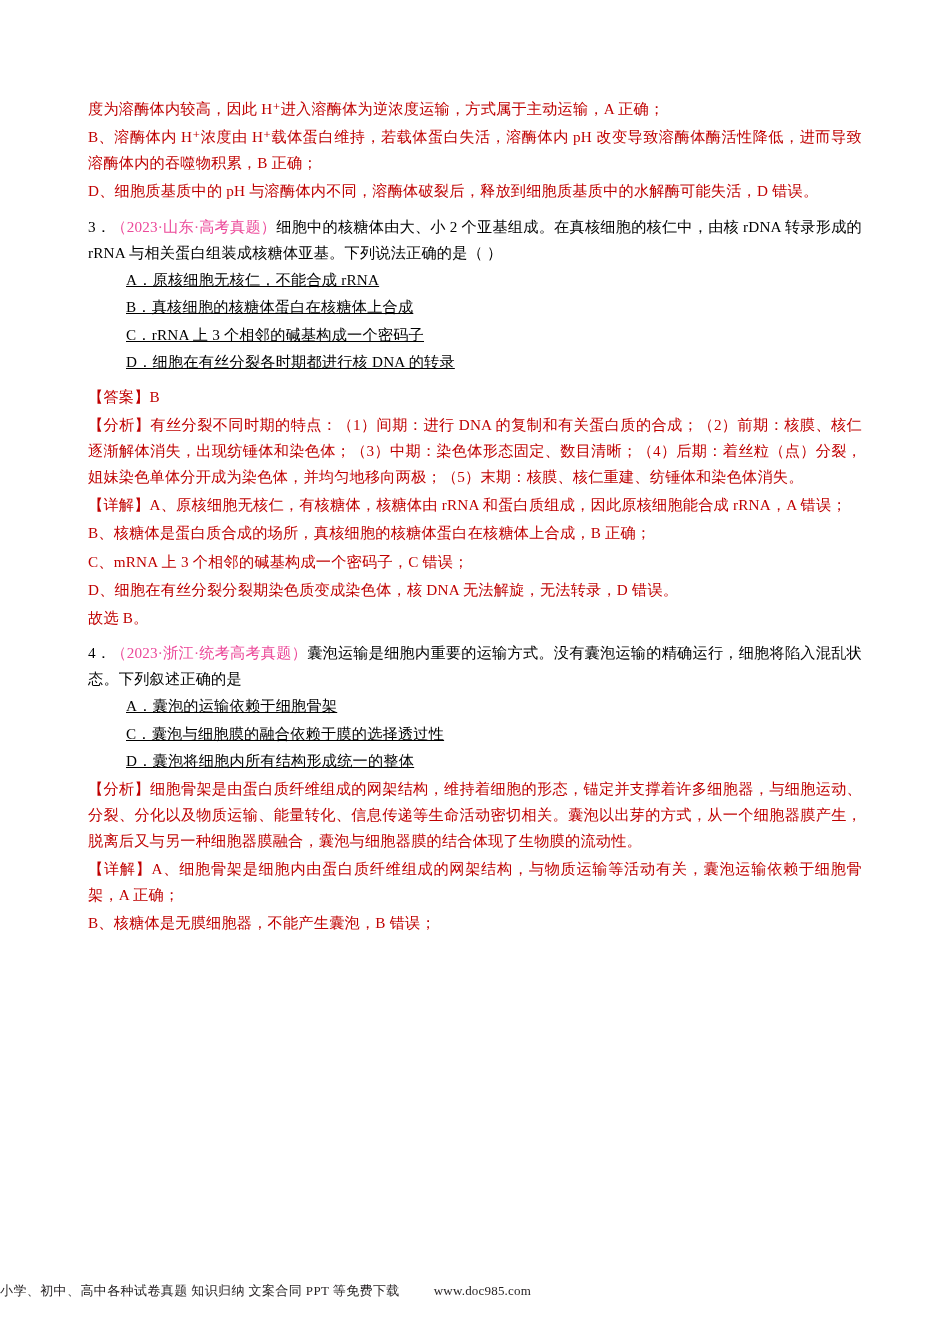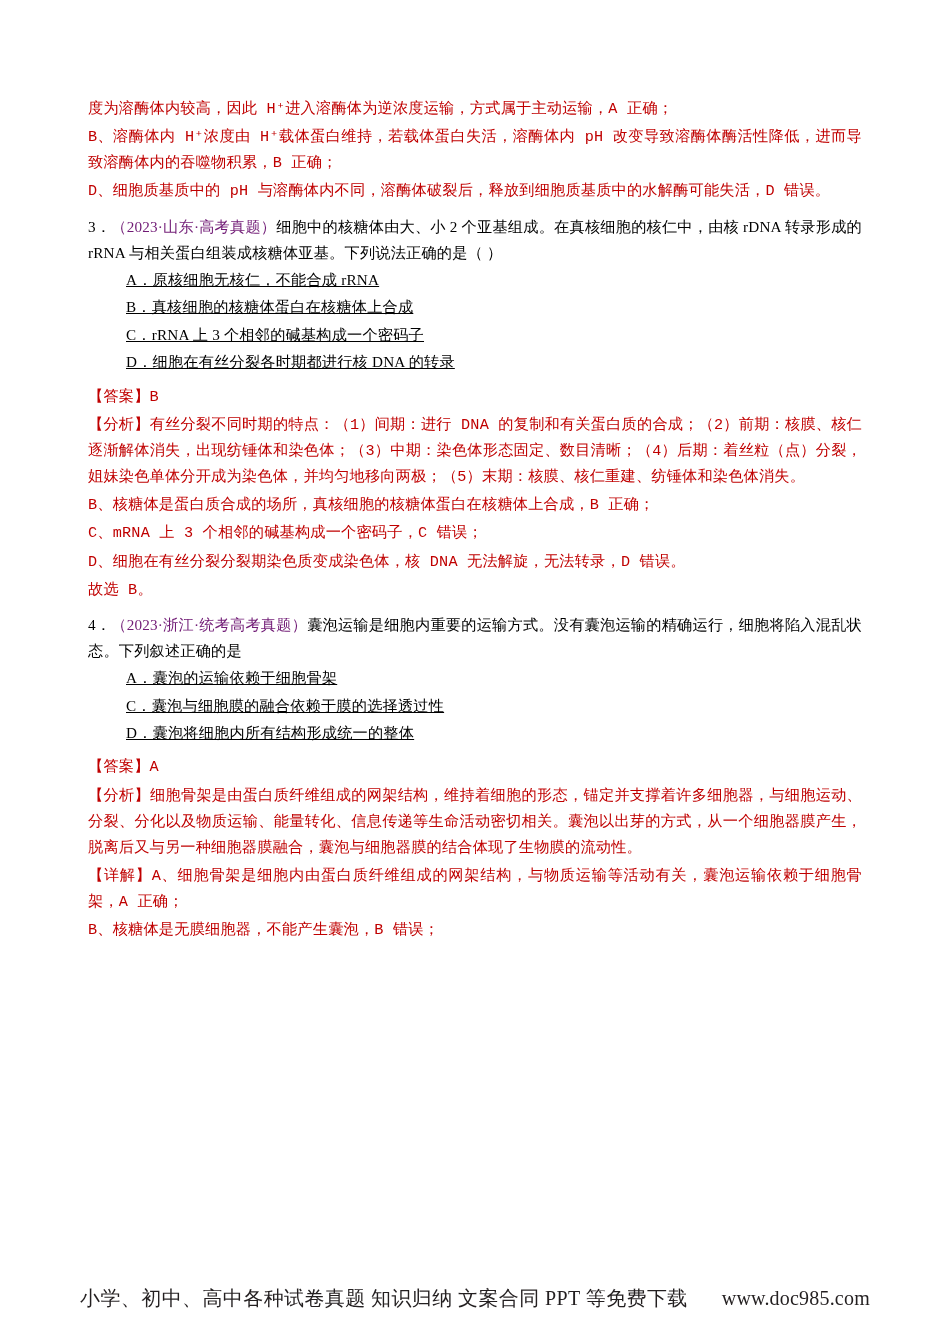--- a/index.html
+++ b/index.html
@@ -26,21 +26,20 @@
   }
   p {
     margin: 0 0 2px 0;
     font-size: 15.2px;
     line-height: 1.72;
     text-align: justify;
     letter-spacing: 0.2px;
   }
   .para-red {
     color: #c00000;
-    font-family: Liberation Mono, monospace;
   }
   .opt {
     margin: 0 0 1px 0;
     padding-left: 38px;
     font-size: 15.2px;
     line-height: 1.74;
     color: #000000;
     text-decoration: underline;
   }
   .qhead {
@@ -48,36 +47,35 @@
     margin-bottom: 1px;
     font-size: 15.2px;
     line-height: 1.72;
     color: #000000;
     text-align: justify;
   }
   .qnum {
     color: #000000;
   }
   .src {
-    color: #701a75;
+    color: #ec4899;
   }
   .tag {
     color: #c00000;
   }
   .ans-line {
     margin-top: 8px;
     color: #c00000;
   }
   .footer {
     position: absolute;
     left: 0;
     right: 0;
-    bottom: 32px;
-    text-align: center;
-    font-size: 20px;
+    bottom: 44px;
+    font-size: 13px;
     color: #231f20;
     letter-spacing: 0.4px;
   }
   .footer .site {
     letter-spacing: 0.2px;
   }
   .footer-sep { display: inline-block; width: 34px; }
 </style>
 </head>
 <body>
@@ -91,32 +89,32 @@
   </div>
 
   <div>
     <p class="qhead"><span class="qnum">3．</span><span class="src">（2023·山东·高考真题）</span><span class="black">细胞中的核糖体由大、小 2 个亚基组成。在真核细胞的核仁中，由核 rDNA 转录形成的 rRNA 与相关蛋白组装成核糖体亚基。下列说法正确的是（    ）</span></p>
     <p class="opt">A．原核细胞无核仁，不能合成 rRNA</p>
     <p class="opt">B．真核细胞的核糖体蛋白在核糖体上合成</p>
     <p class="opt">C．rRNA 上 3 个相邻的碱基构成一个密码子</p>
     <p class="opt">D．细胞在有丝分裂各时期都进行核 DNA 的转录</p>
     <p class="para-red ans-line"><span class="tag">【答案】</span><span>B</span></p>
     <p class="para-red"><span class="tag">【分析】</span><span>有丝分裂不同时期的特点：（1）间期：进行 DNA 的复制和有关蛋白质的合成；（2）前期：核膜、核仁逐渐解体消失，出现纺锤体和染色体；（3）中期：染色体形态固定、数目清晰；（4）后期：着丝粒（点）分裂，姐妹染色单体分开成为染色体，并均匀地移向两极；（5）末期：核膜、核仁重建、纺锤体和染色体消失。</span></p>
+    <p class="para-red"><span class="tag">【详解】</span><span>A、原核细胞无核仁，有核糖体，核糖体由 rRNA 和蛋白质组成，因此原核细胞能合成 rRNA，A 错误；</span></p>
     <p class="para-red">B、核糖体是蛋白质合成的场所，真核细胞的核糖体蛋白在核糖体上合成，B 正确；</p>
     <p class="para-red">C、mRNA 上 3 个相邻的碱基构成一个密码子，C 错误；</p>
     <p class="para-red">D、细胞在有丝分裂分裂期染色质变成染色体，核 DNA 无法解旋，无法转录，D 错误。</p>
     <p class="para-red">故选 B。</p>
   </div>
 
   <div>
     <p class="qhead"><span class="qnum">4．</span><span class="src">（2023·浙江·统考高考真题）</span><span class="black">囊泡运输是细胞内重要的运输方式。没有囊泡运输的精确运行，细胞将陷入混乱状态。下列叙述正确的是</span></p>
     <p class="opt">A．囊泡的运输依赖于细胞骨架</p>
     <p class="opt">C．囊泡与细胞膜的融合依赖于膜的选择透过性</p>
     <p class="opt">D．囊泡将细胞内所有结构形成统一的整体</p>
-    <p class="para-red ans-line"><span class="tag">【答案】</span><span>A</span></p>
     <p class="para-red"><span class="tag">【分析】</span><span>细胞骨架是由蛋白质纤维组成的网架结构，维持着细胞的形态，锚定并支撑着许多细胞器，与细胞运动、分裂、分化以及物质运输、能量转化、信息传递等生命活动密切相关。囊泡以出芽的方式，从一个细胞器膜产生，脱离后又与另一种细胞器膜融合，囊泡与细胞器膜的结合体现了生物膜的流动性。</span></p>
     <p class="para-red"><span class="tag">【详解】</span><span>A、细胞骨架是细胞内由蛋白质纤维组成的网架结构，与物质运输等活动有关，囊泡运输依赖于细胞骨架，A 正确；</span></p>
     <p class="para-red">B、核糖体是无膜细胞器，不能产生囊泡，B 错误；</p>
   </div>
 
   <div class="footer">
     <span>小学、初中、高中各种试卷真题  知识归纳  文案合同  PPT 等免费下载</span><span class="footer-sep"></span><span class="site">www.doc985.com</span>
   </div>
 
 </div>

